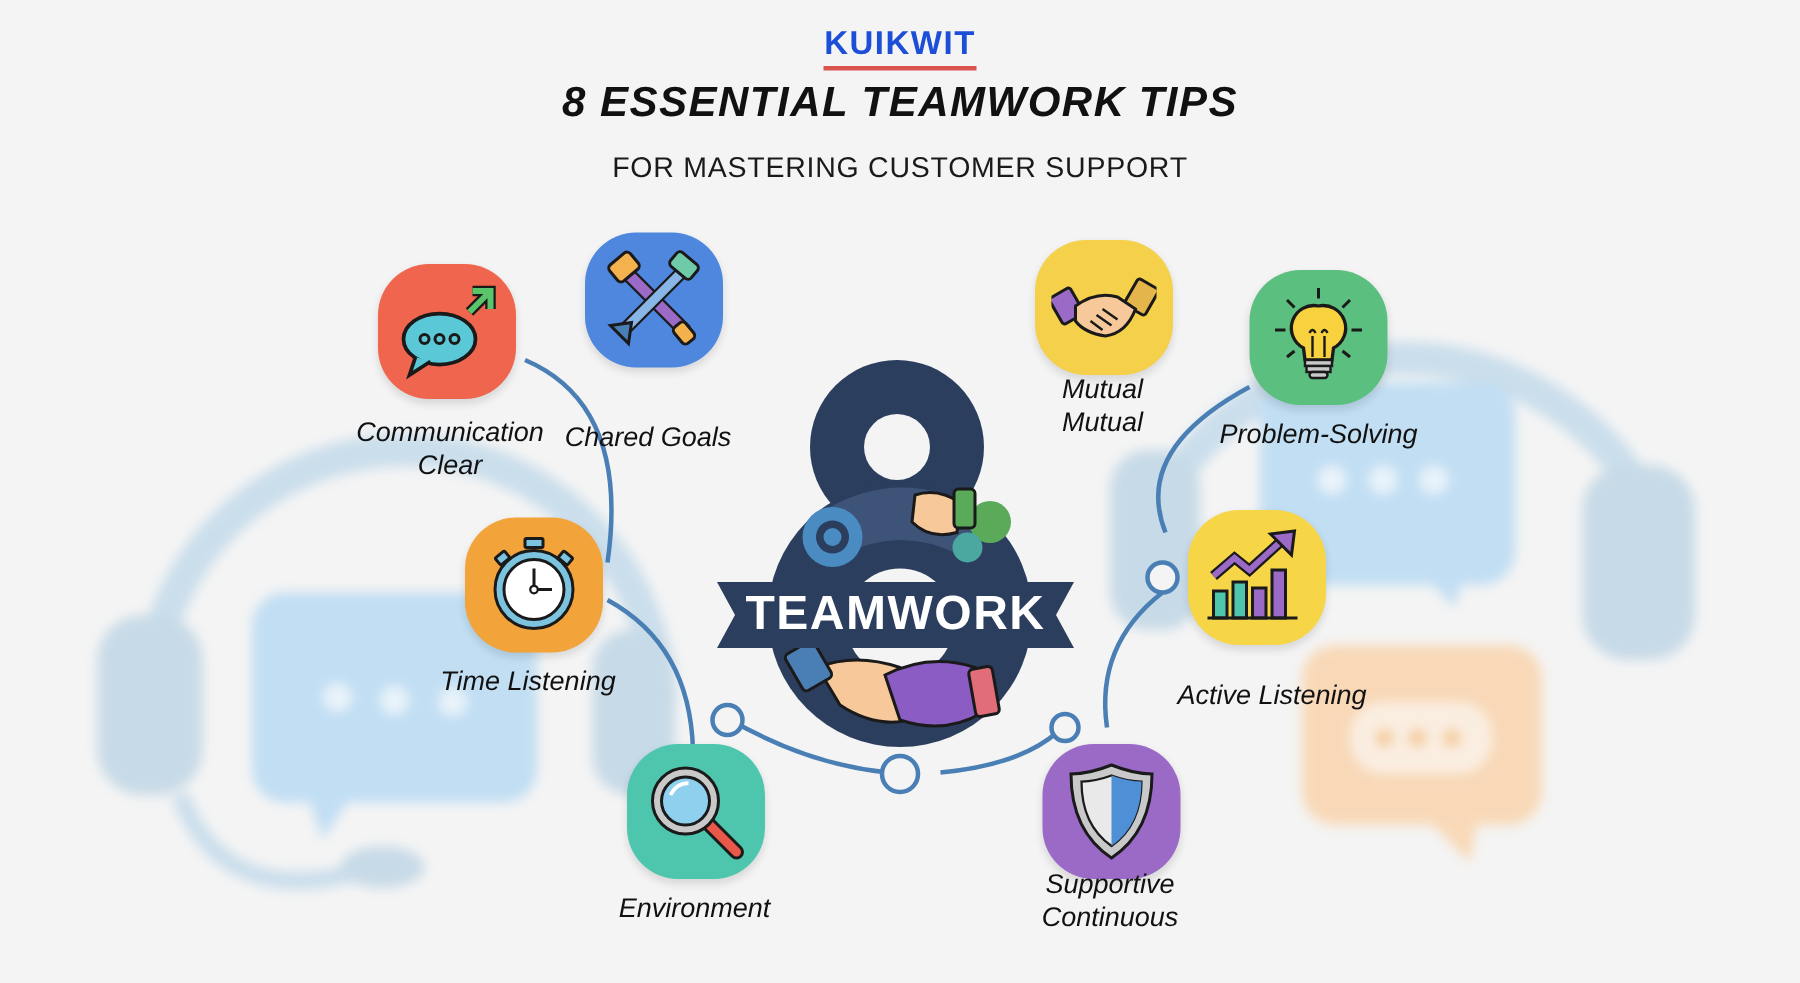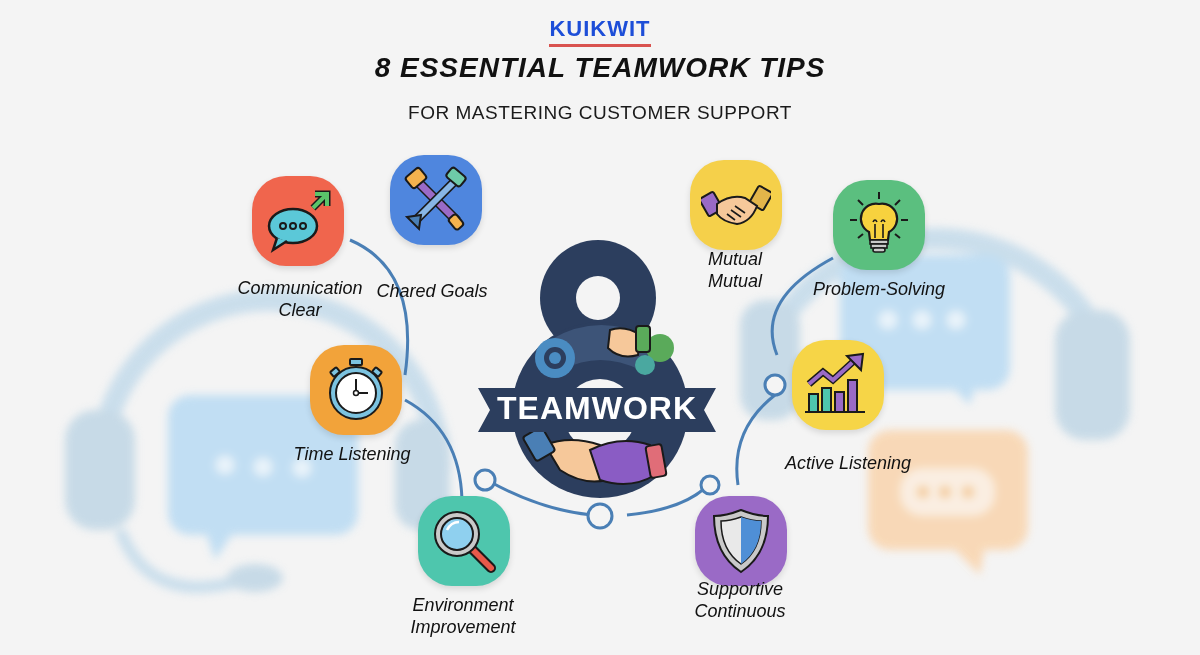--- a/index.html
+++ b/index.html
@@ -235,21 +235,20 @@
   <svg viewBox="0 0 70 70">
     <line x1="42" y1="42" x2="62" y2="62" stroke="#1a1a1a" stroke-width="10" stroke-linecap="round"></line>
     <line x1="44" y1="44" x2="62" y2="62" stroke="#e8594a" stroke-width="6" stroke-linecap="round"></line>
     <circle cx="28" cy="28" r="22" fill="#c9c9c9" stroke="#1a1a1a" stroke-width="2"></circle>
     <circle cx="28" cy="28" r="16" fill="#8fd0ef" stroke="#1a1a1a" stroke-width="2"></circle>
     <path d="M 18 24 Q 22 16 30 16" fill="none" stroke="#fff" stroke-width="2.5"></path>
   </svg>
 </div>
 <div class="label" style="left:390px;top:594px;width:146px;">
   <div>Environment</div>
-  <div>Improvement</div>
 </div>
 
 <div class="tile" style="left:695px;top:496px;background:#9a6ac6;">
   <svg viewBox="0 0 70 70">
     <path d="M 35 4 Q 50 10 62 10 Q 62 48 35 66 Q 8 48 8 10 Q 20 10 35 4 Z" fill="#c9c9c9" stroke="#1a1a1a" stroke-width="2"></path>
     <path d="M 35 11 Q 46 15 55 15 Q 55 44 35 58 Q 15 44 15 15 Q 24 15 35 11 Z" fill="#e9e9e9" stroke="#1a1a1a" stroke-width="1.5"></path>
     <path d="M 35 11 Q 46 15 55 15 Q 55 44 35 58 Z" fill="#4f8fd6"></path>
   </svg>
 </div>
 <div class="label" style="left:670px;top:578px;width:140px;">

